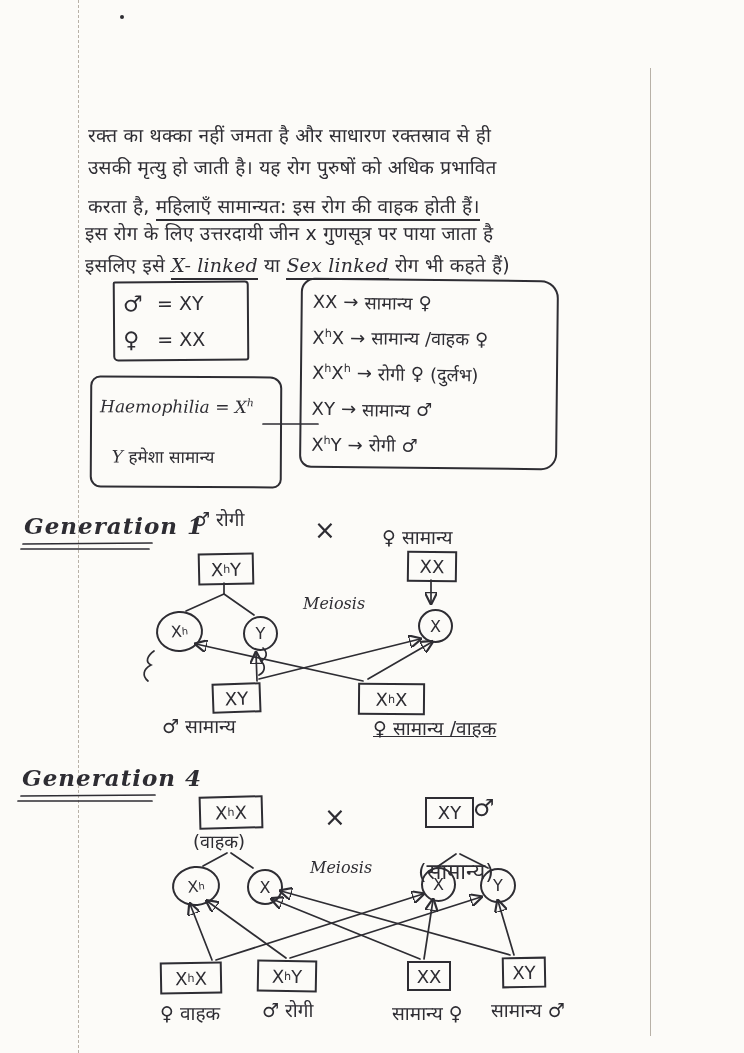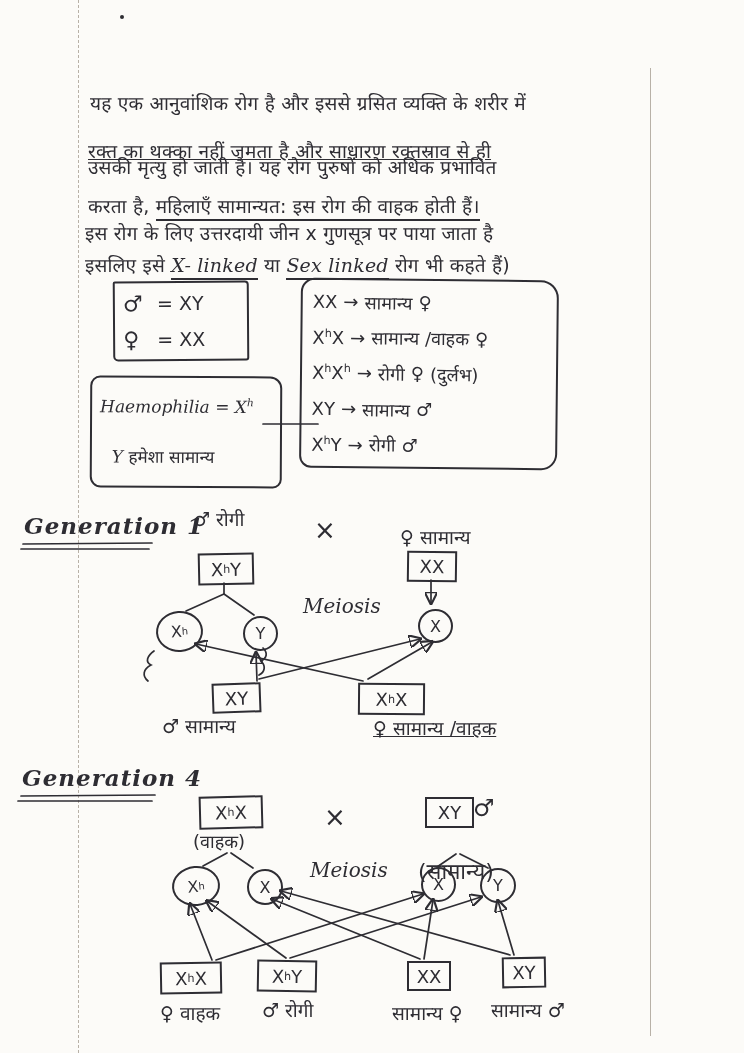--- a/index.html
+++ b/index.html
@@ -20,21 +20,21 @@
 
   .abs{position:absolute;white-space:nowrap;}
 
   .title{
     left:112px;top:50px;font-family:"DejaVu Serif",serif;font-style:italic;
     font-size:31px;font-weight:bold;letter-spacing:1px;
   }
 
   .para{font-size:19px;letter-spacing:.2px;}
   .p1{left:90px;top:90px;}
-  .p2{left:88px;top:138px;text-decoration:underline;}
+  .p2{left:88px;top:122px;}
   .p3{left:88px;top:154px;}
   .p4{left:88px;top:193px;}
   .p5{left:85px;top:220px;}
   .p6{left:85px;top:252px;}
   .hl{border-bottom:2px solid var(--ink);padding-bottom:2px;}
   .script{font-family:"DejaVu Serif",serif;font-style:italic;}
 
   .hbox{border:2px solid var(--ink);background:transparent;}
 
   
@@ -55,28 +55,28 @@
   .legend-row .arrow{font-size:18px;}
   sup{font-size:.62em;}
 
   
   .gen-heading{font-family:"DejaVu Serif",serif;font-style:italic;font-size:23px;font-weight:bold;letter-spacing:1px;}
   .g1-heading{left:24px;top:512px;}
   .g2-heading{left:22px;top:764px;}
 
   .hindi-label{font-size:19px;}
   .cross{font-size:26px;}
-  .meiosis{font-family:"DejaVu Serif",serif;font-style:italic;font-size:20px;}
+  .meiosis{font-family:"DejaVu Serif",serif;font-style:italic;font-size:16px;}
 
   .geno-box{border:2px solid var(--ink);font-size:18px;display:flex;align-items:center;justify-content:center;}
 
   
   .g1-father-label{left:193px;top:506px;}
   .g1-cross{left:314px;top:515px;}
-  .g1-mother-label{left:382px;top:524px;margin-left:18px;}
+  .g1-mother-label{left:382px;top:524px;}
   .g1-father-box{left:198px;top:553px;width:52px;height:28px;transform:rotate(-1.2deg);}
   .g1-mother-box{left:407px;top:551px;width:46px;height:27px;transform:rotate(.8deg);}
   .g1-meiosis{left:303px;top:594px;}
   .circle{border:2px solid var(--ink);border-radius:50%;display:flex;align-items:center;justify-content:center;font-size:16px;}
   .g1-gam-xh{left:156px;top:611px;width:43px;height:37px;transform:rotate(-4deg);}
   .g1-gam-y{left:243px;top:616px;width:31px;height:31px;}
   .g1-gam-x{left:418px;top:609px;width:31px;height:30px;}
   .g1-off-xy{left:212px;top:683px;width:45px;height:26px;transform:rotate(-2deg);}
   .g1-off-xhx{left:358px;top:683px;width:63px;height:28px;transform:rotate(.5deg);}
   .g1-off-xy-label{left:162px;top:713px;}
@@ -151,21 +151,20 @@
     <path d="M216,960 L423,894" marker-end="url(#ah)"></path>
     <path d="M286,958 L207,901" marker-end="url(#ah)"></path>
     <path d="M290,958 L481,897" marker-end="url(#ah)"></path>
     <path d="M420,959 L272,899" marker-end="url(#ah)"></path>
     <path d="M424,959 L433,900" marker-end="url(#ah)"></path>
     <path d="M510,955 L281,891" marker-end="url(#ah)"></path>
     <path d="M514,955 L498,901" marker-end="url(#ah)"></path>
   </svg>
 
 
-  <div class="abs para p1">यह एक आनुवांशिक रोग है और इससे ग्रसित व्यक्ति के शरीर में</div>
   <div class="abs para p2">रक्त का थक्का नहीं जमता है और साधारण रक्तस्राव से ही</div>
   <div class="abs para p3">उसकी मृत्यु हो जाती है। यह रोग पुरुषों को अधिक प्रभावित</div>
   <div class="abs para p4"><span>करता है, </span><span class="hl">महिलाएँ सामान्यत: इस रोग की वाहक होती हैं।</span></div>
   <div class="abs para p6"><span>इसलिए इसे </span><span class="hl script">X- linked</span><span> या </span><span class="hl script">Sex linked</span><span> रोग भी कहते हैं)</span></div>
   <div class="abs para p5">इस रोग के लिए उत्तरदायी जीन x गुणसूत्र पर पाया जाता है</div>
 
   <div class="abs hbox key-box">
     <div class="key-row">
       <span class="key-sym">♂</span>
       <span>= XY</span>

